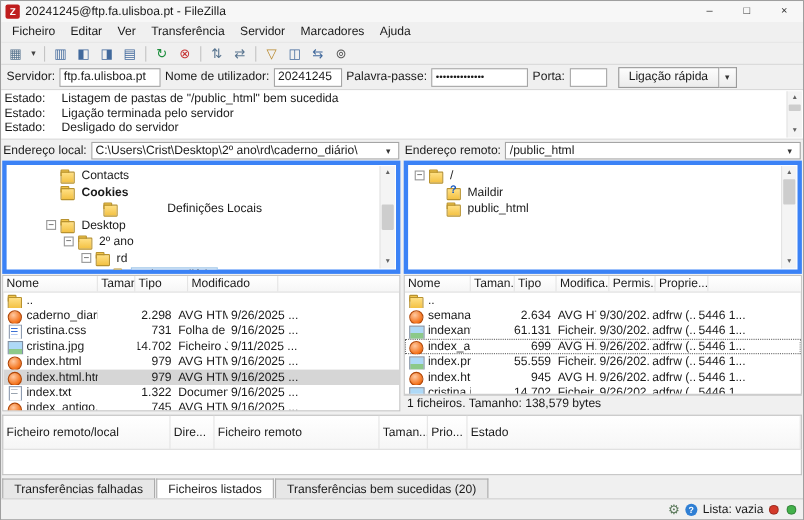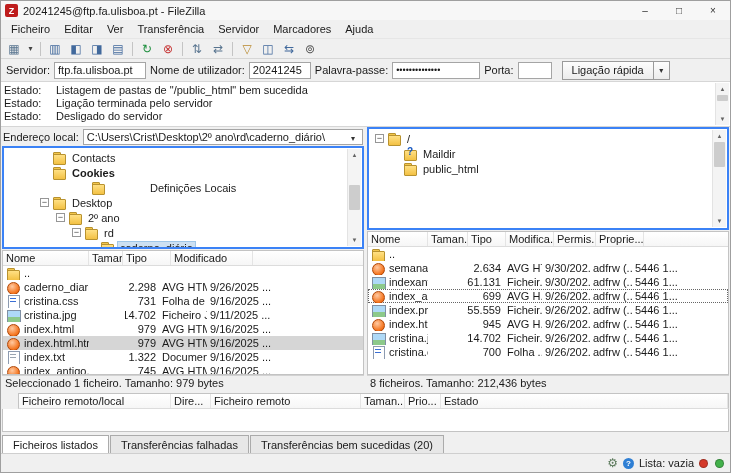--- a/index.html
+++ b/index.html
@@ -51,21 +51,21 @@
   .thumb-mid .sb-thumb { top:33%; }
 
   
   .main { flex:1; display:flex; gap:3px; padding:0 1px; min-height:0; background:#f0f0f0; }
   .pane { flex:1 1 0; display:flex; flex-direction:column; min-width:0; }
   .addr-row { height:19px; flex:none; display:flex; align-items:center; gap:4px; padding:1px 1px; white-space:nowrap; }
   .combo { flex:1; height:16px; border:1px solid #a5a5a5; background:#fff; display:flex; align-items:center; padding:0 3px; overflow:hidden; min-width:0; }
   .combo-val { flex:1; overflow:hidden; white-space:nowrap; }
   .combo-btn { flex:none; width:12px; text-align:center; }
 
-  .tree-box { height:103px; flex:none; background:#fff; border:2px solid #3b82f6; position:relative; overflow:hidden; padding:2px 16px 0 2px; }
+  .tree-box { height:103px; flex:none; background:#fff; border:4px solid #3b82f6; position:relative; overflow:hidden; padding:2px 16px 0 2px; }
   .titem { height:15px; display:flex; align-items:center; white-space:nowrap; }
   .exp { width:9px; height:9px; flex:none; margin-right:3px; font-size:9px; line-height:7px; text-align:center; color:#444; }
   .exp.box { border:1px solid #969696; background:#fff; }
   .tlabel { padding:0 2px; }
   .titem.sel .tlabel { background:#cce0f2; outline:1px solid #9ec6e8; }
 
   .file-box { flex:1; display:flex; flex-direction:column; background:#fff; border:1px solid #c3c3c3; overflow:hidden; min-height:0; margin-top:1px; }
   .fhead { height:15px; flex:none; display:flex; border-bottom:1px solid #dcdcdc; background:linear-gradient(#ffffff,#f6f6f6); }
   .hcell { border-right:1px solid #e4e4e4; padding:0 3px; display:flex; align-items:center; overflow:hidden; white-space:nowrap; flex:none; }
   .fbody { flex:1; overflow:hidden; }
@@ -94,21 +94,21 @@
   .ficon[data-icontype^="folder"]::after { content:""; position:absolute; left:1px; top:3px; width:11px; height:9px; background:linear-gradient(180deg,#ffe084,#f3c143); border:1px solid #b8922f; border-radius:1px; }
   .ficon[data-icontype="folder-question"]::before { content:"?"; left:4px; top:-1px; width:auto; height:auto; background:none; border:none; color:#1557c0; font-size:10px; font-weight:bold; z-index:2; }
   .ficon[data-icontype="html"]::after { content:""; position:absolute; left:1px; top:1px; width:11px; height:11px; border-radius:50%; background:radial-gradient(circle at 38% 32%, #ffc9a1 0%, #f4731c 68%, #d2560c 100%); border:1px solid #b04708; }
   .ficon[data-icontype="css"]::after, .ficon[data-icontype="txt"]::after { content:""; position:absolute; left:2px; top:0; width:10px; height:12px; background:#fff; border:1px solid #8d9bb0; }
   .ficon[data-icontype="css"]::before { content:""; position:absolute; z-index:1; left:4px; top:3px; width:6px; height:6px; background:repeating-linear-gradient(180deg,#3b6fd4 0 1px,transparent 1px 3px); }
   .ficon[data-icontype="txt"]::before { content:""; position:absolute; z-index:1; left:4px; top:3px; width:6px; height:6px; background:repeating-linear-gradient(180deg,#9aa4b0 0 1px,transparent 1px 3px); }
   .ficon[data-icontype="img"]::after { content:""; position:absolute; left:1px; top:1px; width:12px; height:11px; background:linear-gradient(180deg,#aed9f7 0 55%, #8cc98a 55%); border:1px solid #7f8fa3; }
 
   
   .queue-section { flex:none; margin:3px 1px 0 1px; }
-  .queue-head { height:16px; display:flex; background:linear-gradient(#ffffff,#f6f6f6); border:1px solid #c3c3c3; border-bottom:1px solid #dcdcdc;margin-left:16px; }
+  .queue-head { height:32px; display:flex; background:linear-gradient(#ffffff,#f6f6f6); border:1px solid #c3c3c3; border-bottom:1px solid #dcdcdc; }
   .queue-head span:nth-of-type(1) { width:152px; }
   .queue-head span:nth-of-type(2) { width:40px; }
   .queue-head span:nth-of-type(3) { width:150px; }
   .queue-head span:nth-of-type(4) { width:44px; }
   .queue-head span:nth-of-type(5) { width:36px; }
   .queue-head span:nth-of-type(6) { flex:1; }
   .queue-body { height:23px; background:#fff; border:1px solid #c3c3c3; border-top:none; }
 
   
   .tabs-row { height:19px; flex:none; display:flex; align-items:flex-end; padding-left:1px; margin-top:2px; }
@@ -412,24 +412,30 @@
               <span class="cell cn">
                 <span class="ficon" data-icontype="html"></span>
                 <span>index_antigo.ht...</span>
               </span>
               <span class="cell cs">745</span>
               <span class="cell ct">AVG HTML ...</span>
               <span class="cell cm">9/16/2025 ...</span>
             </div>
           </div>
       </div>
-      <div class="pane-status">Seleccionado 1 ficheiro. Tamanho: 979 bytes</div>
     </div>
 
     <div class="pane remote-pane">
+      <div class="addr-row">
+        <span>Endereço remoto:</span>
+        <span class="combo">
+          <span class="combo-val">/public_html</span>
+          <span class="combo-btn"></span>
+        </span>
+      </div>
       <div class="tree-box">
         <div>
 
             <div class="titem" style="padding-left: 4px;">
               <span class="exp box">−</span>
               <span class="ficon" data-icontype="folder"></span>
               <span class="tlabel">/</span>
             </div>
 
             <div class="titem" style="padding-left: 20px;">
@@ -554,41 +560,41 @@
                 <span>cristina.css</span>
               </span>
               <span class="cell cs">700</span>
               <span class="cell ct">Folha ...</span>
               <span class="cell cm">9/26/202...</span>
               <span class="cell cp">adfrw (...</span>
               <span class="cell co">5446 1...</span>
             </div>
           </div>
       </div>
-      <div class="pane-status">8 ficheiros. Tamanho: 212,436 bytes</div>
+      <div class="pane-status">1 ficheiros. Tamanho: 138,579 bytes</div>
     </div>
   </div>
 
   <div class="queue-section">
     <div class="queue-head">
 
     <span class="hcell">Ficheiro remoto/local</span>
         <span class="hcell">Dire...</span>
         <span class="hcell">Ficheiro remoto</span>
         <span class="hcell">Taman...</span>
         <span class="hcell">Prio...</span>
         <span class="hcell">Estado</span>
       </div>
     <div class="queue-body"></div>
   </div>
 
   <div class="tabs-row">
 
-  <span class="tab active">Ficheiros listados</span>
-      <span class="tab">Transferências falhadas</span>
+  <span class="tab">Transferências falhadas</span>
+      <span class="tab active">Ficheiros listados</span>
       <span class="tab">Transferências bem sucedidas (20)</span>
     </div>
 
   <div class="statusbar">
     <div class="sb-right">
       <span class="gear">⚙</span>
       <span class="help-badge">?</span>
       <span>Lista: vazia</span>
       <span class="led red"></span>
       <span class="led green"></span>

